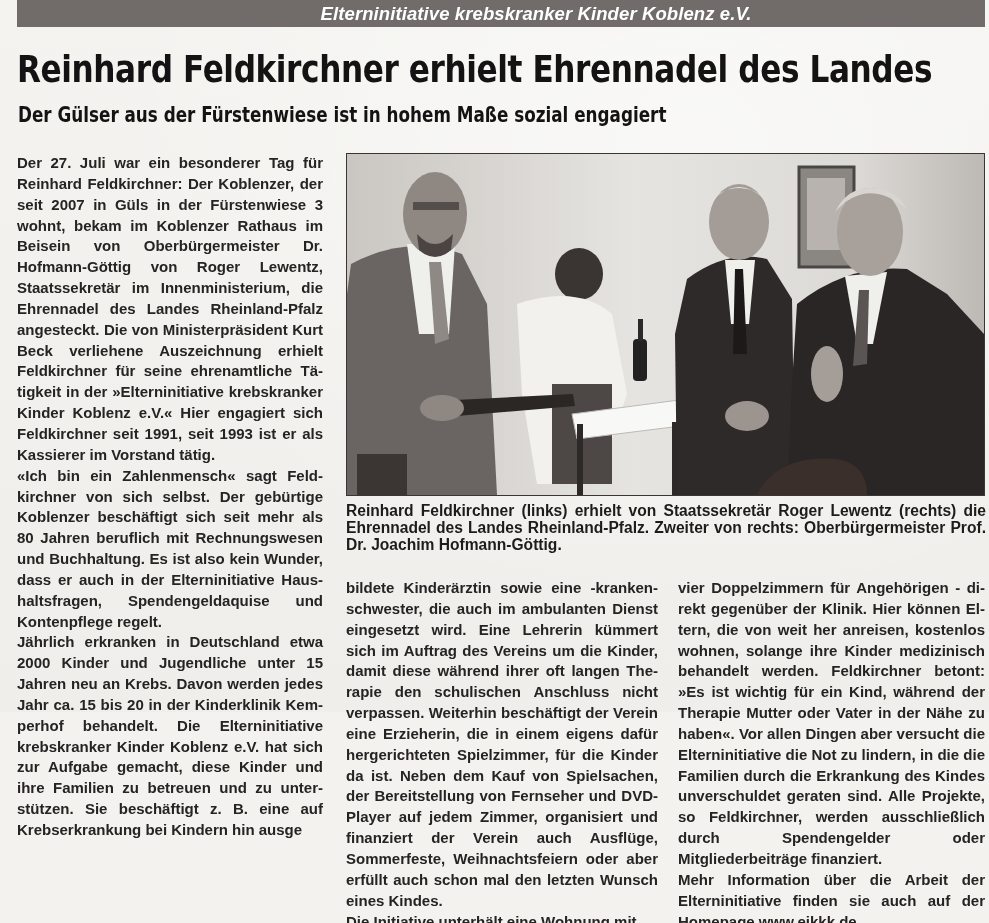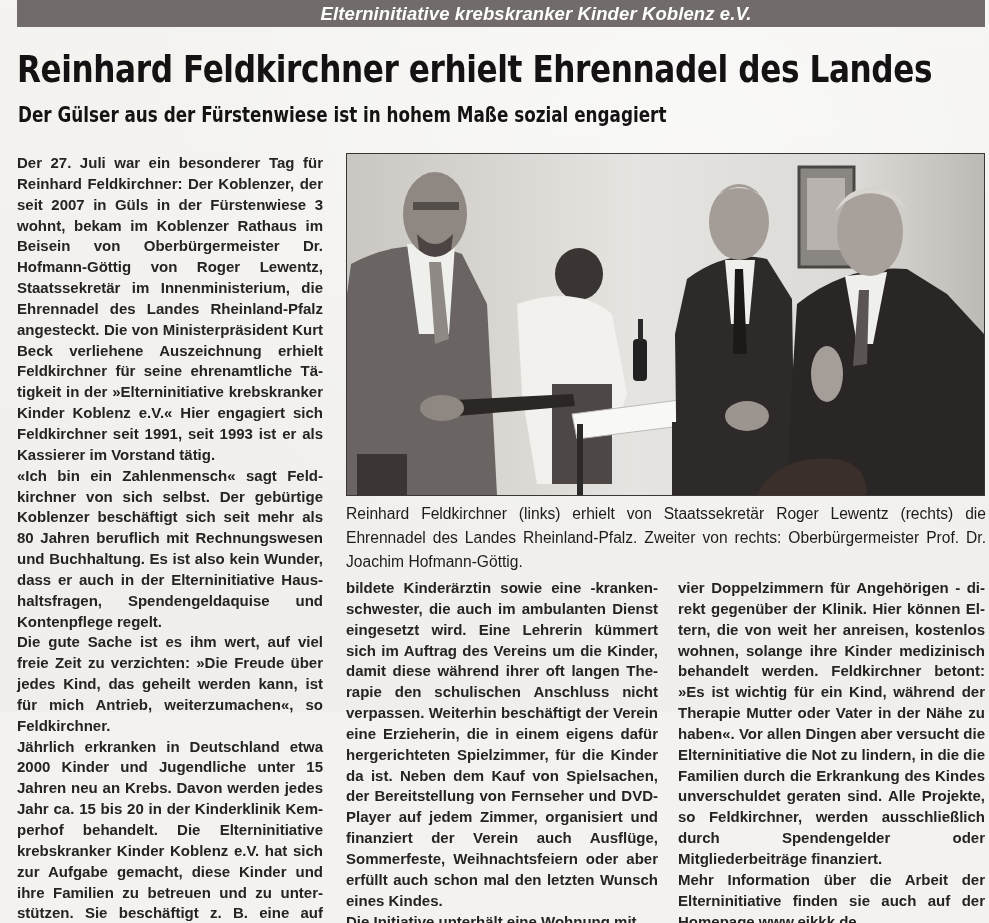--- a/index.html
+++ b/index.html
@@ -52,40 +52,39 @@
   .col3 { left: 678px; top: 578px; width: 307px; }
   .photo {
     position: absolute; left: 346px; top: 153px; width: 637px; height: 341px;
     border: 1px solid #3a3636;
     overflow: hidden;
     background: linear-gradient(90deg, #cfcdc9 0%, #e4e2de 40%, #dedcd8 70%, #c9c6c2 100%);
   }
   .photo svg { display: block; }
   .caption {
     position: absolute; left: 346px; top: 502px; width: 640px;
-    font-weight: normal; font-size: 15.6px; line-height: 24px;
+    font-weight: bold; font-size: 15.6px; line-height: 17px;
     text-align: justify; color: #1e1b1b;
   }
 </style>
 </head>
 <body>
 
 <div class="page">
 
   <div class="banner">
     <span>Elterninitiative krebskranker Kinder Koblenz e.V.</span>
   </div>
 
   <div class="headline">Reinhard Feldkirchner erhielt Ehrennadel des Landes</div>
   <div class="subhead">Der Gülser aus der Fürstenwiese ist in hohem Maße sozial engagiert</div>
 
   <div class="col col1">
     <p>Der 27. Juli war ein besonderer Tag für Reinhard Feldkirchner: Der Koblenzer, der seit 2007 in Güls in der Fürstenwiese 3 wohnt, bekam im Koblenzer Rathaus im Beisein von Oberbürgermeister Dr. Hofmann-Göttig von Roger Lewentz, Staatssekretär im Innenministerium, die Ehrennadel des Landes Rheinland-Pfalz angesteckt. Die von Ministerpräsident Kurt Beck verliehene Auszeichnung erhielt Feldkirchner für seine ehrenamtliche Tä­tigkeit in der »Elterninitiative krebskranker Kinder Koblenz e.V.« Hier engagiert sich Feldkirchner seit 1991, seit 1993 ist er als Kassierer im Vorstand tätig.</p>
     <p>«Ich bin ein Zahlenmensch« sagt Feld­kirchner von sich selbst. Der gebürtige Koblenzer beschäftigt sich seit mehr als 80 Jahren beruflich mit Rechnungswesen und Buchhaltung. Es ist also kein Wunder, dass er auch in der Elterninitiative Haus­haltsfragen, Spendengeldaquise und Kontenpflege regelt.</p>
-    <p>Die gute Sache ist es ihm wert, auf viel freie Zeit zu verzichten: »Die Freude über jedes Kind, das geheilt werden kann, ist für mich Antrieb, weiterzumachen«, so Feldkirchner.</p>
     <p>Jährlich erkranken in Deutschland etwa 2000 Kinder und Jugendliche unter 15 Jahren neu an Krebs. Davon werden jedes Jahr ca. 15 bis 20 in der Kinderklinik Kem­perhof behandelt. Die Elterninitiative krebskranker Kinder Koblenz e.V. hat sich zur Aufgabe gemacht, diese Kinder und ihre Familien zu betreuen und zu unter­stützen. Sie beschäftigt z. B. eine auf Krebserkrankung bei Kindern hin ausge­</p>
   </div>
 
   <div class="photo" title="Vier Männer in Anzügen in einem Raum; links Reinhard Feldkirchner mit Mappe, im Hintergrund ein Mann im weißen Hemd beim Öffnen einer Sektflasche, rechts Roger Lewentz gestikulierend, daneben Oberbürgermeister Hofmann-Göttig.">
     <svg width="637" height="341" viewBox="0 0 637 341">
       <defs>
         <linearGradient id="wall" x1="0" y1="0" x2="1" y2="0">
           <stop offset="0" stop-color="#cac7c3"></stop>
           <stop offset="0.45" stop-color="#e6e4e0"></stop>
           <stop offset="0.8" stop-color="#dcdad6"></stop>

